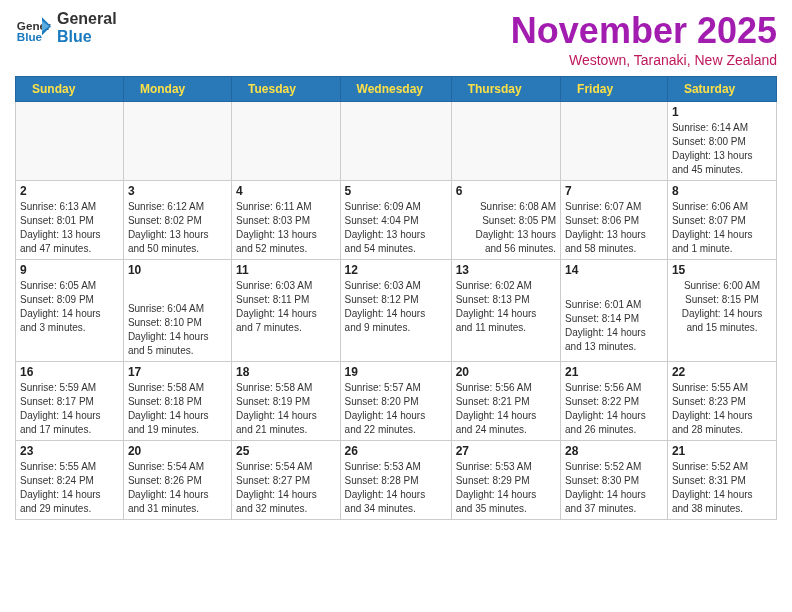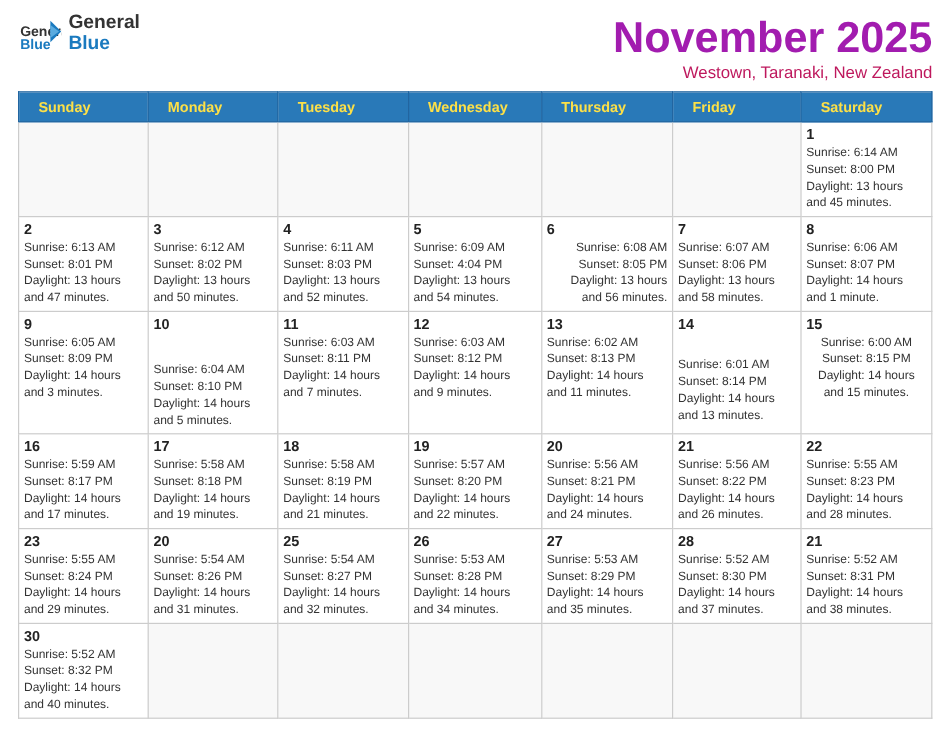--- a/index.html
+++ b/index.html
@@ -325,29 +325,14 @@
 and 37 minutes.</div>
         </td>
         <td>
           <span class="day-num">21</span>
           <div class="day-info" style="white-space: pre-line;">Sunrise: 5:52 AM
 Sunset: 8:31 PM
 Daylight: 14 hours
 and 38 minutes.</div>
         </td>
       </tr>
-      <tr class="last-row">
-        <td>
-          <span class="day-num">30</span>
-          <div class="day-info" style="white-space: pre-line;">Sunrise: 5:52 AM
-Sunset: 8:32 PM
-Daylight: 14 hours
-and 40 minutes.</div>
-        </td>
-        <td class="empty-cell"></td>
-        <td class="empty-cell"></td>
-        <td class="empty-cell"></td>
-        <td class="empty-cell"></td>
-        <td class="empty-cell"></td>
-        <td class="empty-cell"></td>
-      </tr>
     </tbody>
 </table>
 
 </body></html>

